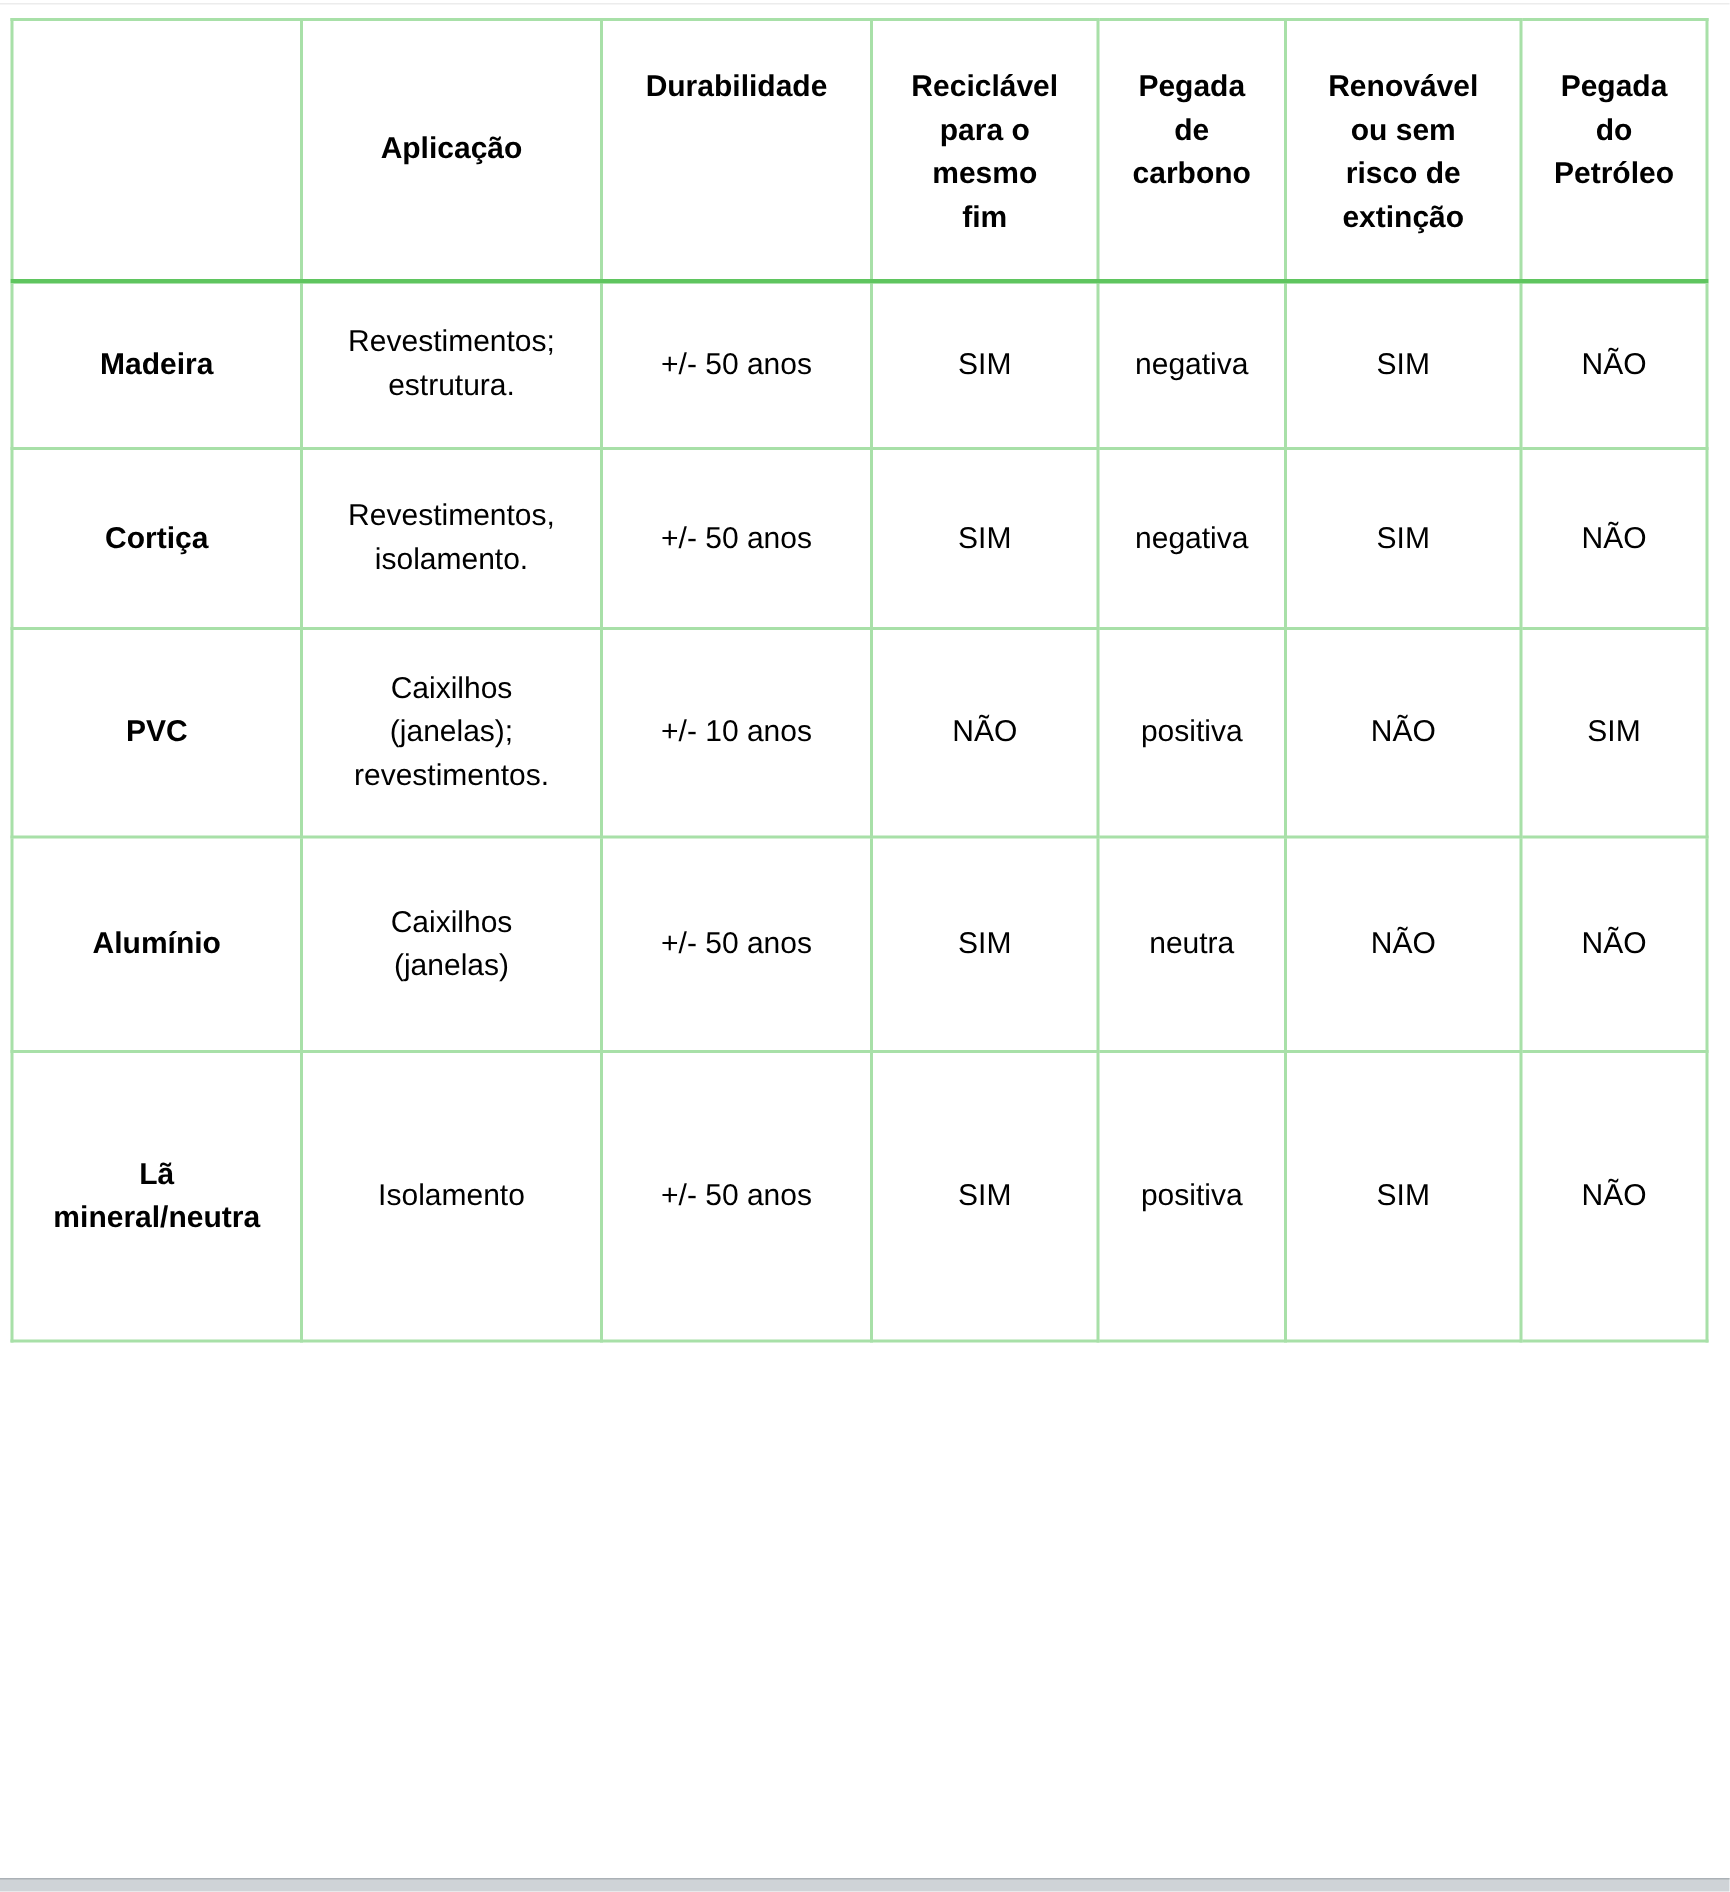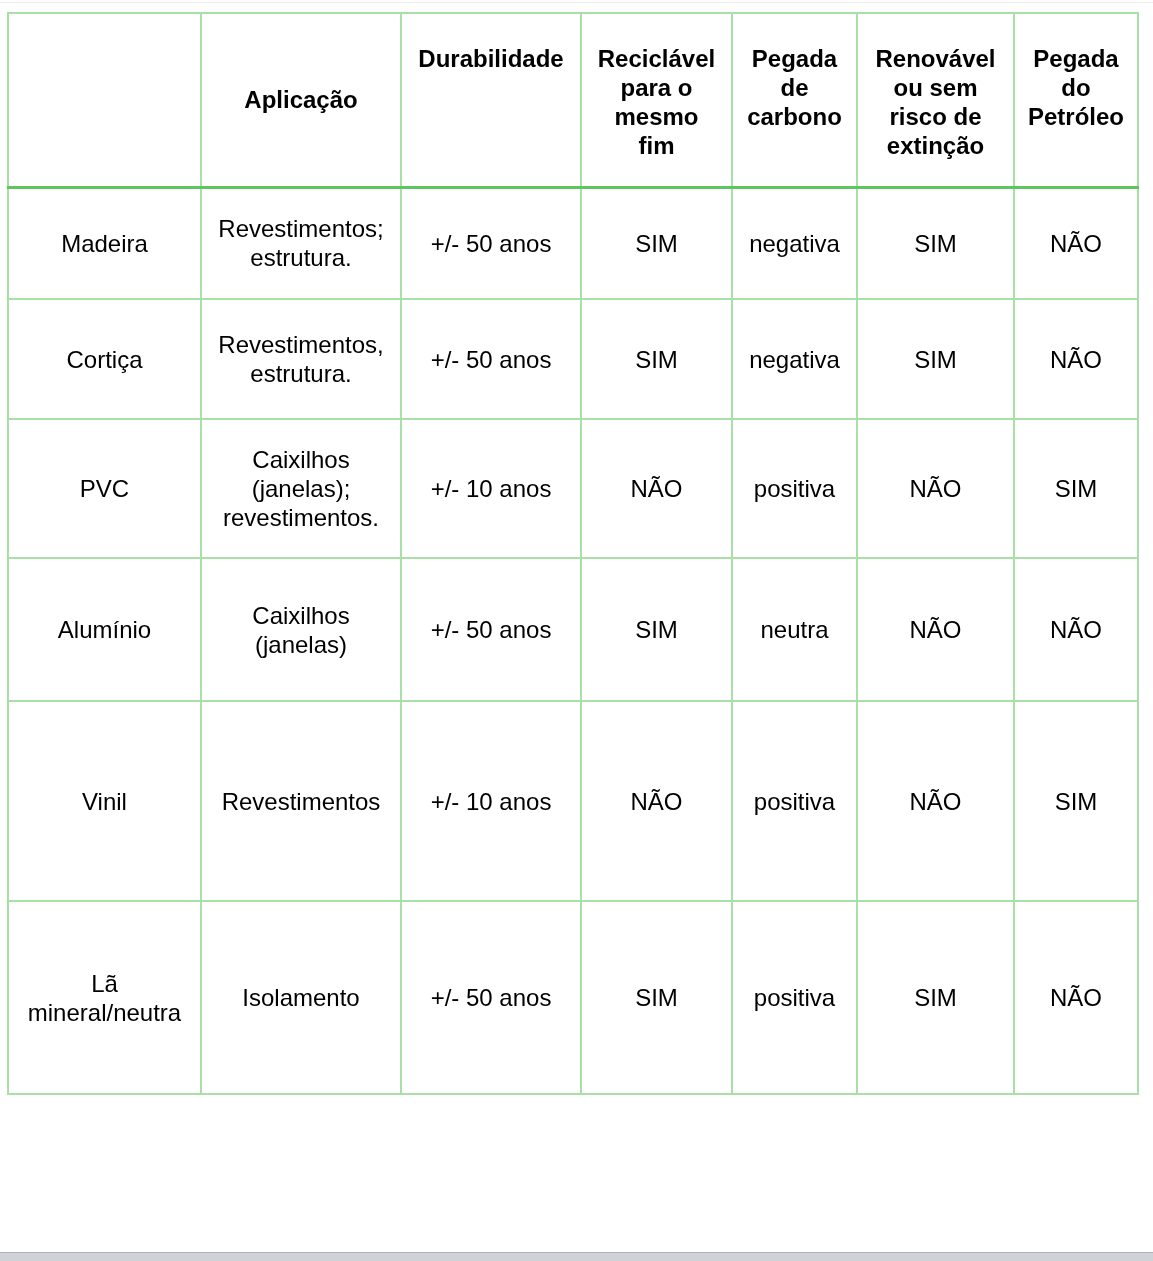--- a/index.html
+++ b/index.html
@@ -30,21 +30,21 @@
     width: 1130px;
     border-collapse: collapse;
     table-layout: fixed;
     border: 2px solid #8ed88e;
   }
   table.materials th,
   table.materials td {
     border: 2px solid #a8e0a8;
     text-align: center;
     white-space: pre-line;
-    font-size: 24px;
+    font-size: 20px;
     line-height: 29px;
     padding: 2px 6px;
     overflow: hidden;
   }
   table.materials thead tr {
     border-bottom: 3px solid #5fc55f;
   }
   table.materials th {
     font-weight: bold;
     vertical-align: top;
@@ -52,21 +52,21 @@
   }
   table.materials th.v-mid {
     vertical-align: middle;
     padding-top: 2px;
   }
   table.materials td {
     vertical-align: middle;
     font-weight: normal;
   }
   table.materials td.material {
-    font-weight: normal;
+    font-weight: bold;
     margin-left: 13px;
   }
   .bottom-scrollbar {
     position: absolute;
     left: 0;
     bottom: 0;
     width: 100%;
     height: 9px;
     background: #cfd3d7;
     border-top: 1px solid #abb1b6;
@@ -116,21 +116,21 @@
 estrutura.</td>
       <td>+/- 50 anos</td>
       <td>SIM</td>
       <td>negativa</td>
       <td>SIM</td>
       <td>NÃO</td>
     </tr>
     <tr style="height:120px">
       <td class="material">Cortiça</td>
       <td>Revestimentos,
-estrutura.</td>
+isolamento.</td>
       <td>+/- 50 anos</td>
       <td>SIM</td>
       <td>negativa</td>
       <td>SIM</td>
       <td>NÃO</td>
     </tr>
     <tr style="height:139px">
       <td class="material">PVC</td>
       <td>Caixilhos
 (janelas);
@@ -144,29 +144,20 @@
     <tr style="height:143px">
       <td class="material">Alumínio</td>
       <td>Caixilhos
 (janelas)</td>
       <td>+/- 50 anos</td>
       <td>SIM</td>
       <td>neutra</td>
       <td>NÃO</td>
       <td>NÃO</td>
     </tr>
-    <tr style="height:200px">
-      <td class="material">Vinil</td>
-      <td>Revestimentos</td>
-      <td>+/- 10 anos</td>
-      <td>NÃO</td>
-      <td>positiva</td>
-      <td>NÃO</td>
-      <td>SIM</td>
-    </tr>
     <tr style="height:193px">
       <td class="material">Lã
 mineral/neutra</td>
       <td>Isolamento</td>
       <td>+/- 50 anos</td>
       <td>SIM</td>
       <td>positiva</td>
       <td>SIM</td>
       <td>NÃO</td>
     </tr>

